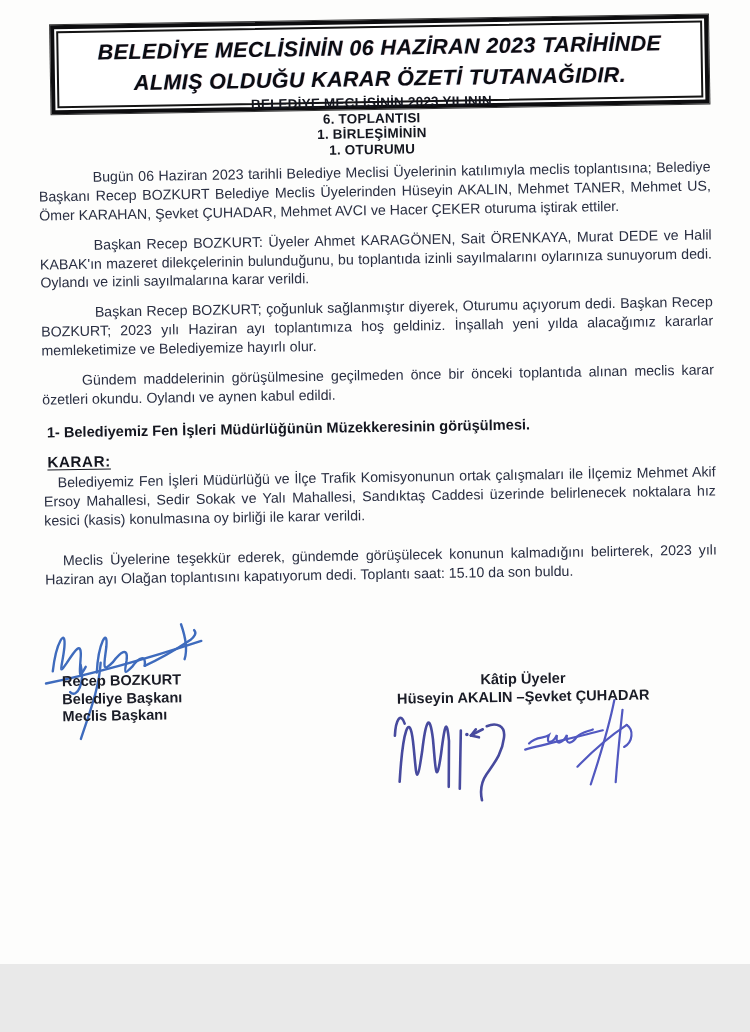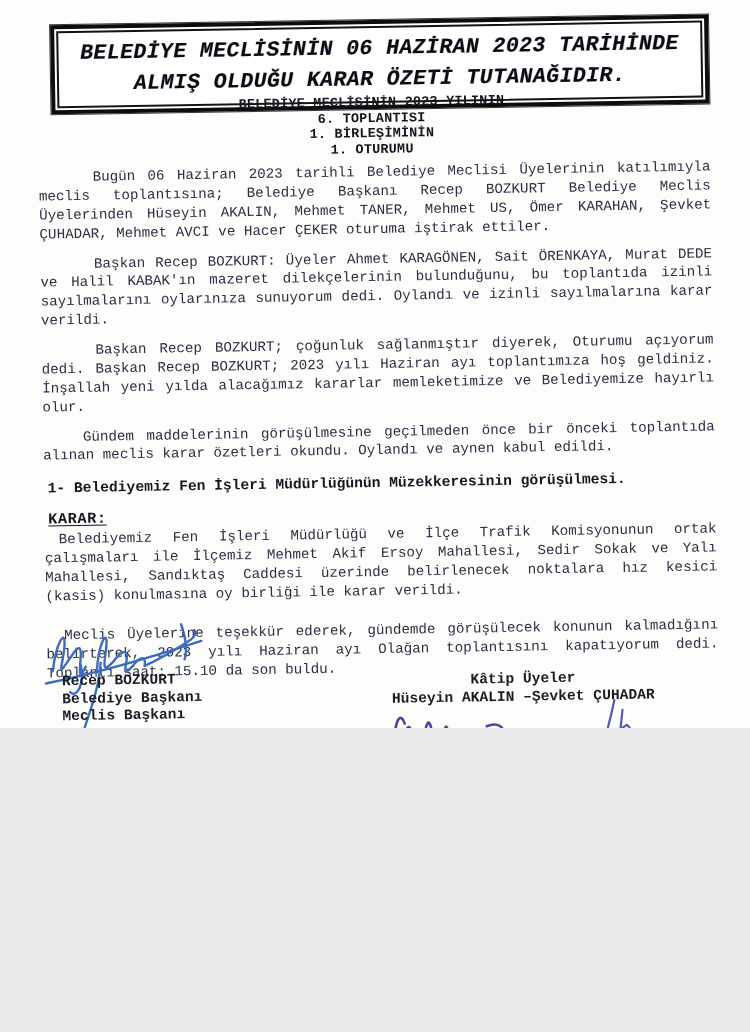--- a/index.html
+++ b/index.html
@@ -6,23 +6,23 @@
     --ink:#2a2f42;
     --heading-ink:#14161f;
     --signature-blue:#3e6bbd;
     --signature-violet:#474a9e;
     --signature-violet2:#5158c0;
     --paper:#fdfdfc;
   }
   html,body{margin:0;padding:0;background:#e9e9e9;}
   .page{
     position:relative;
-    width:750px;height:728px;
+    width:750px;height:964px;
     background:var(--paper);
-    font-family:Liberation Mono, monospace;
+    font-family:Liberation Sans, sans-serif;
     overflow:hidden;
     margin:0 auto;
   }
   .content{
     position:absolute;inset:0;
     transform:rotate(-0.95deg);
     transform-origin:375px 320px;
   }
   
   .header-box{

